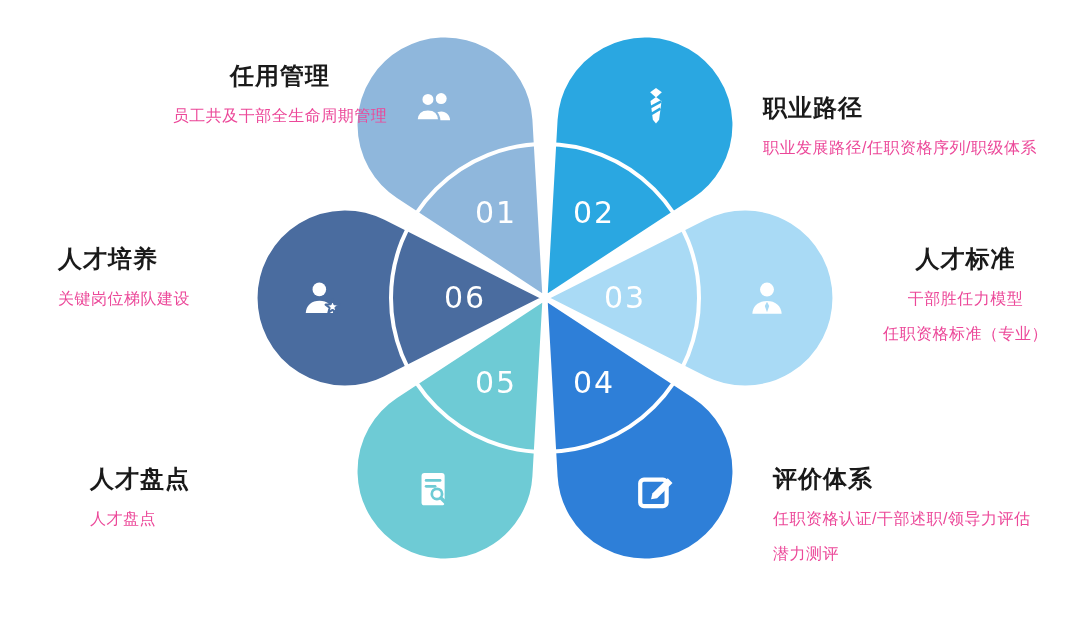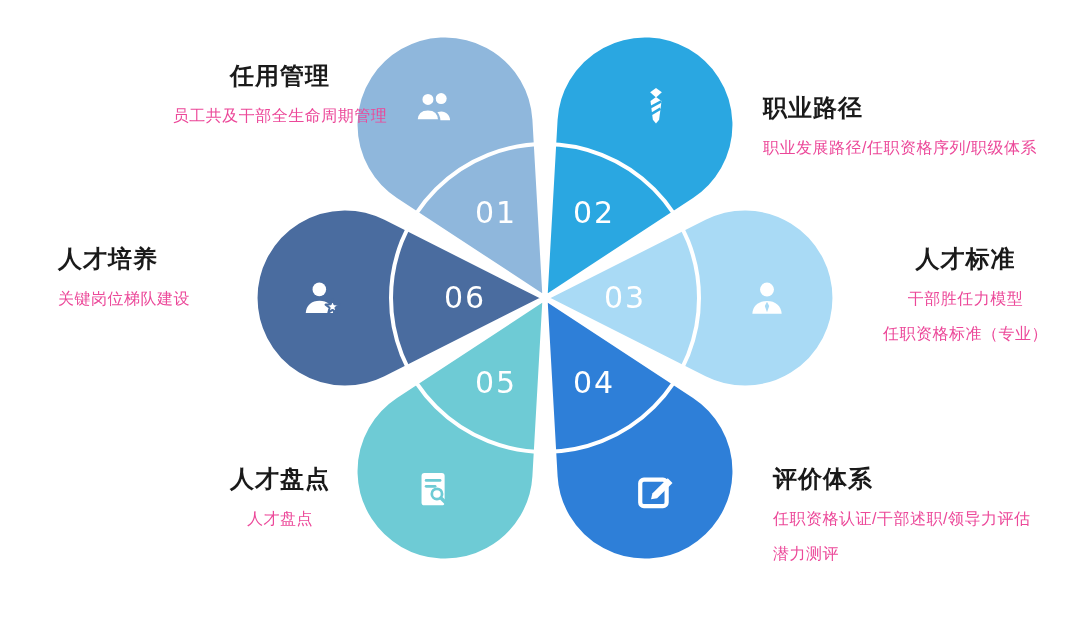--- a/index.html
+++ b/index.html
@@ -9,21 +9,21 @@
     overflow:hidden; font-family:"Liberation Sans","DejaVu Sans",sans-serif;
   }
   .canvas > svg { position:absolute; left:0; top:0; }
   .label-block { position:absolute; }
   .label-title { font-size:24px; font-weight:700; color:#1a1a1a; letter-spacing:1px; }
   .label-desc  { font-size:16px; color:#ec4899; line-height:22px; margin-top:13px; letter-spacing:0.5px; }
   .lb-tl { left:90px;  top:60px;  width:380px; text-align:center; }
   .lb-tr { left:763px; top:60px;  width:312px; text-align:left;margin-top:32px; }
   .lb-r  { left:853px; top:243px; width:225px; text-align:center; }
   .lb-l  { left:58px;  top:243px; width:188px; text-align:left; }
-  .lb-bl { left:90px;  top:463px; width:380px; text-align:center; }
+  .lb-bl { left:90px;  top:463px; width:380px; text-align:left; }
   .lb-br { left:763px; top:463px; width:315px; text-align:left;margin-left:10px; }
   .petal-num {
     fill:#ffffff; font-size:30px; letter-spacing:2px; font-weight:400;
     font-family:"DejaVu Sans","Liberation Sans",sans-serif;
   }
 </style>
 </head>
 <body>
 
 <div class="canvas">

